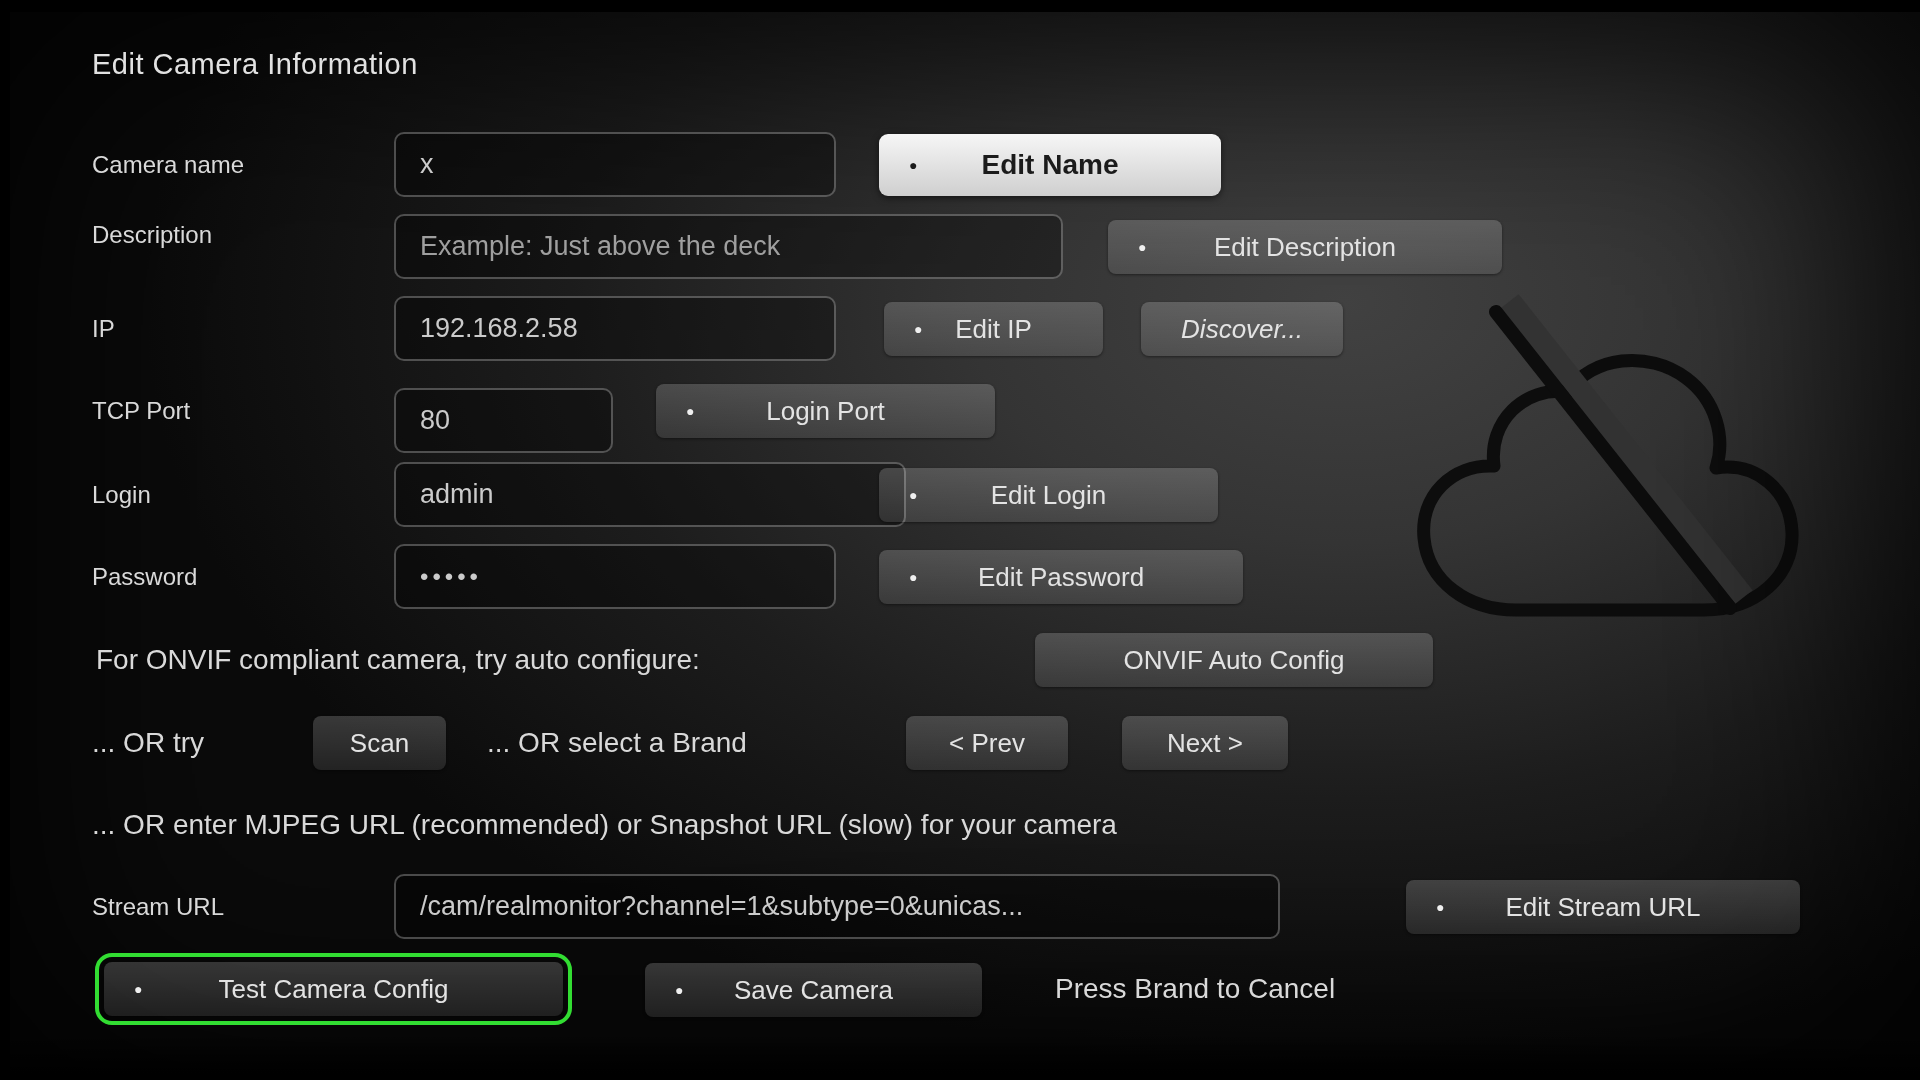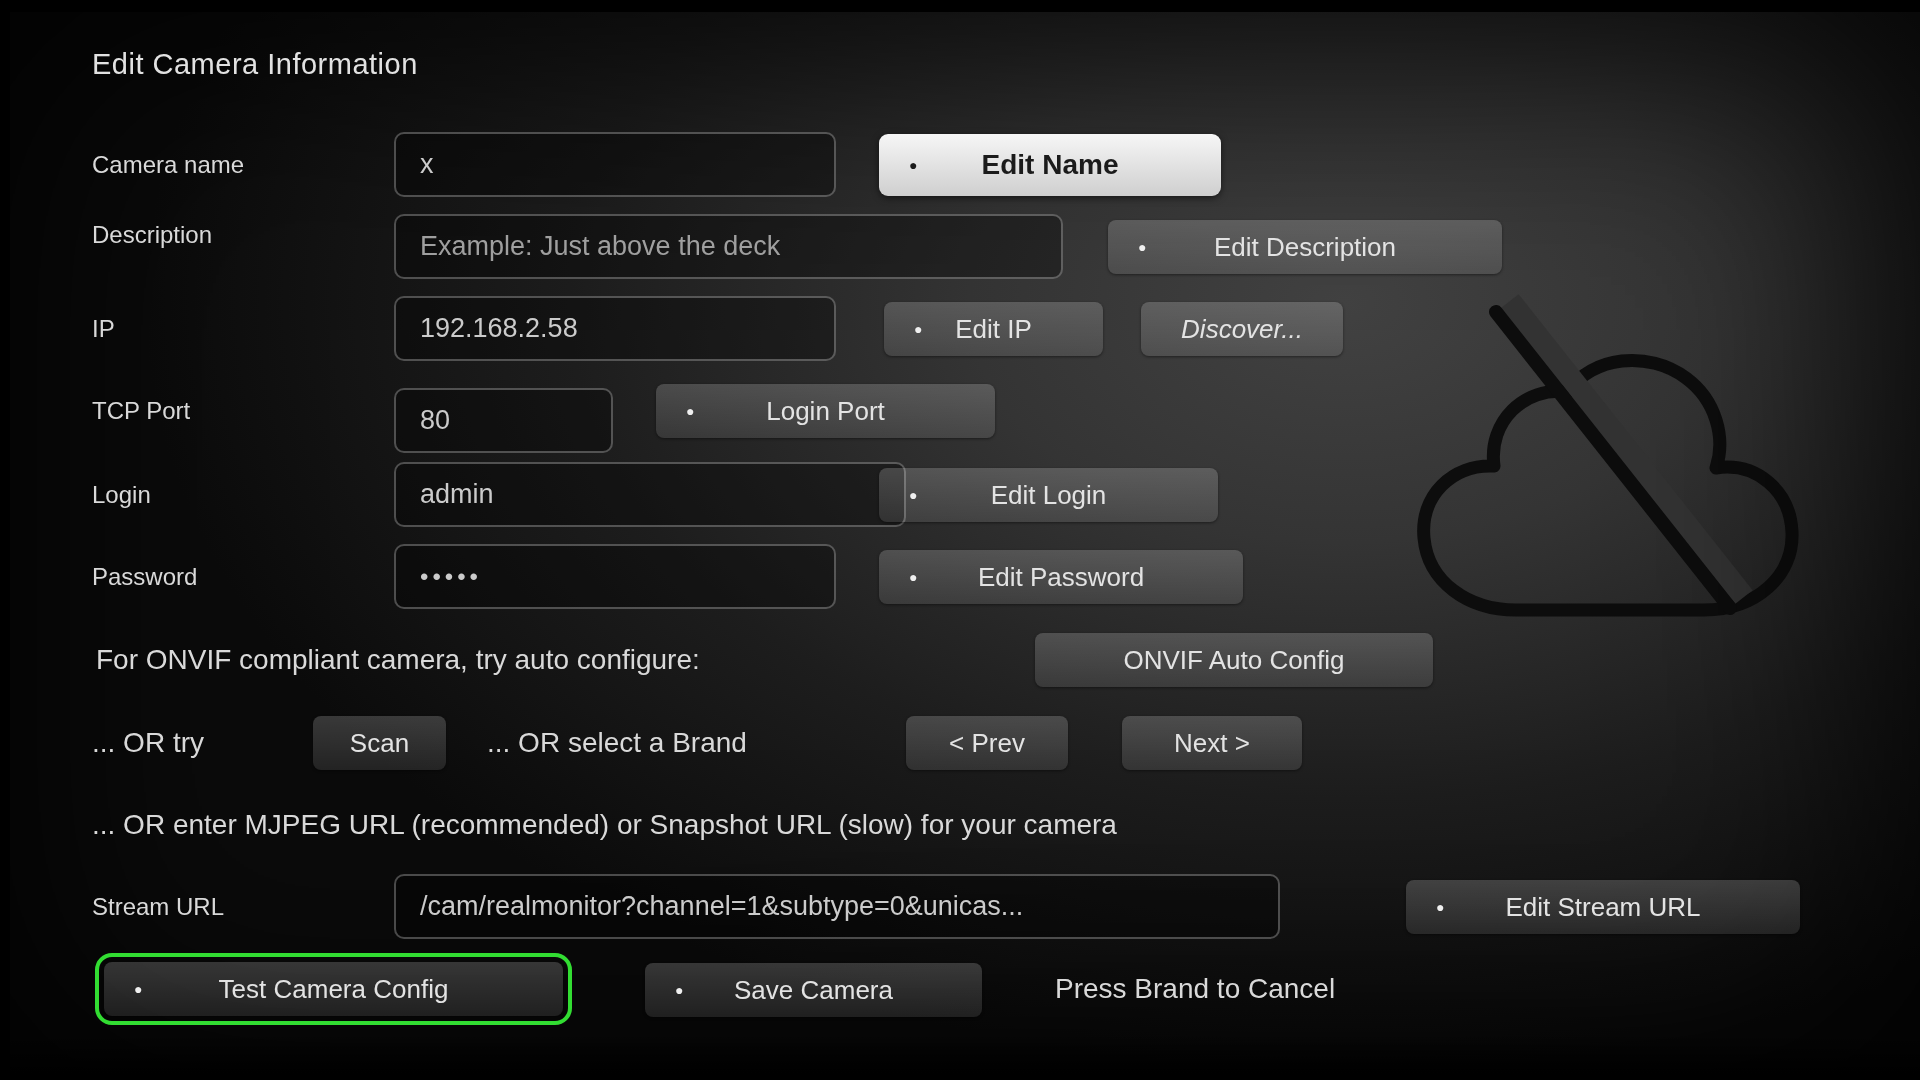--- a/index.html
+++ b/index.html
@@ -64,21 +64,21 @@
   #password-input{left:394px;top:544px;width:442px;}
   #edit-password-btn{left:879px;top:550px;width:364px;}
 
   #onvif-text{left:80px;top:633px;margin-left:16px;}
   #onvif-btn{left:1035px;top:633px;width:398px;}
 
   #or-try-text{left:92px;top:716px;}
   #scan-btn{left:313px;top:716px;width:133px;}
   #or-brand-text{left:487px;top:716px;}
   #prev-btn{left:906px;top:716px;width:162px;}
-  #next-btn{left:1122px;top:716px;width:180px;}
+  #next-btn{left:1122px;top:716px;width:166px;}
 
   #url-hint-text{left:92px;top:798px;}
 
   #stream-url-label{top:874px;}
   #stream-url-input{left:394px;top:874px;width:886px;}
   #edit-stream-btn{left:1406px;top:880px;width:394px;}
 
   #test-btn{left:104px;top:962px;width:459px;}
   #save-btn{left:645px;top:963px;width:337px;}
   #cancel-text{left:1055px;top:962px;}

